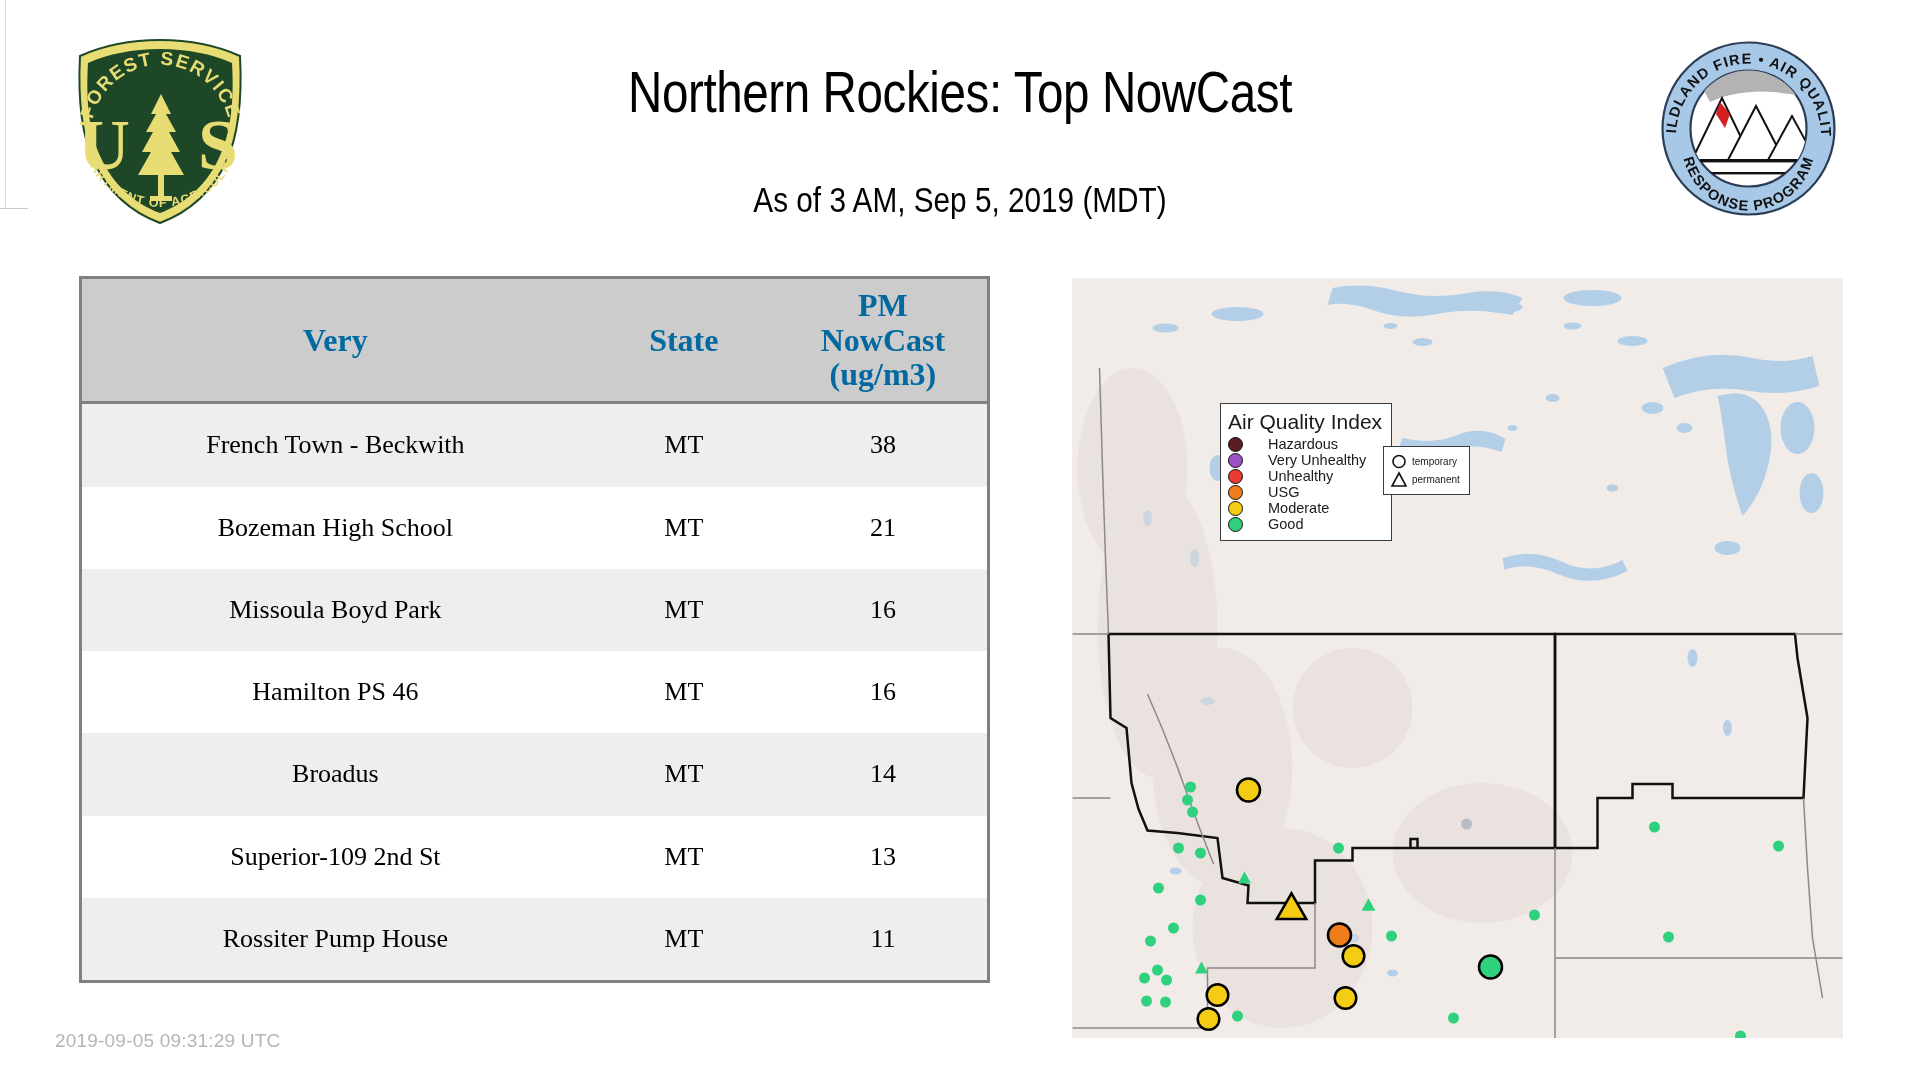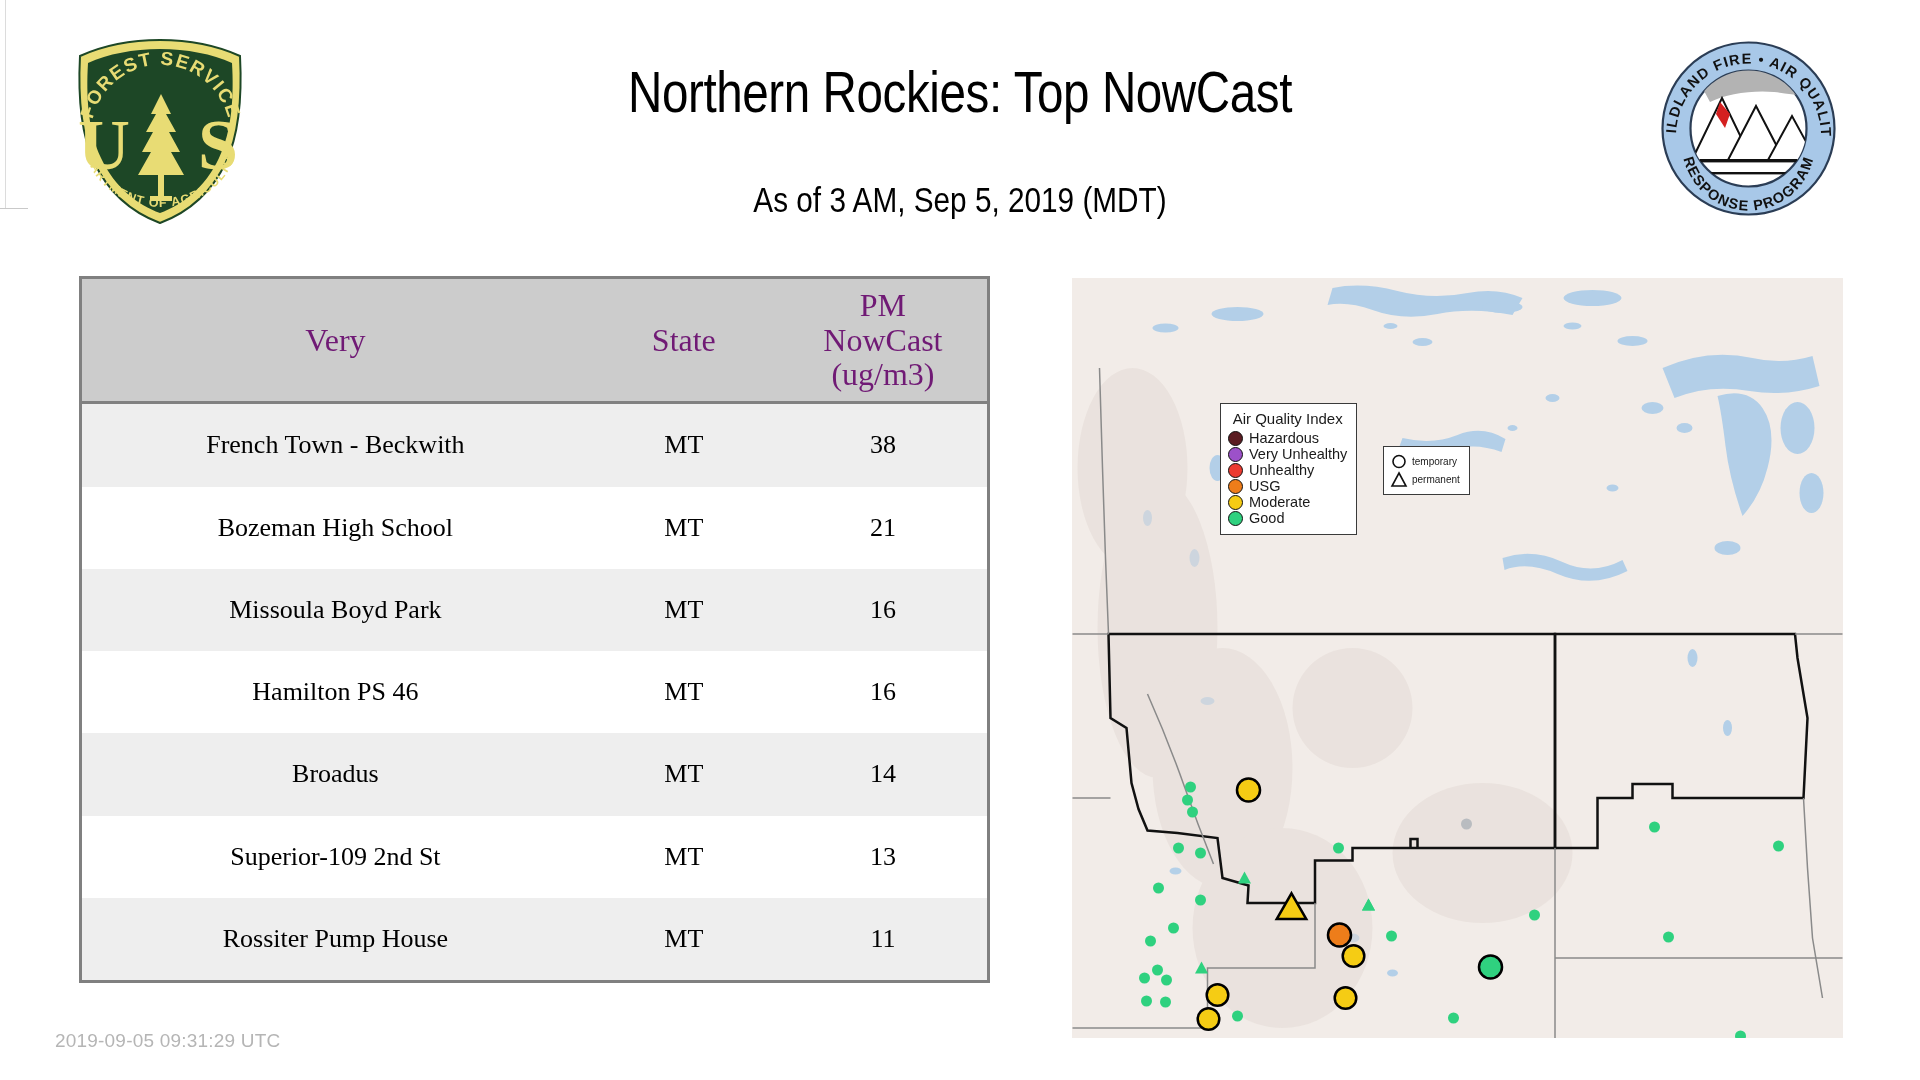--- a/index.html
+++ b/index.html
@@ -43,23 +43,23 @@
     position:absolute;left:79px;top:276px;width:911px;height:707px;
     border:3px solid #808080;
     box-sizing:border-box;
     background:#ffffff;
   }
   table{border-collapse:collapse;width:100%;height:100%;table-layout:fixed;}
   thead th{
     background:#cccccc;
     border-bottom:3px solid #808080;
     font-family:"Liberation Serif", serif;
-    font-weight:normal;
+    font-weight:bold;
     font-size:32px;
-    color:#701a75;
+    color:#0369a1;
     text-align:center;
     height:122px;
     vertical-align:middle;
     line-height:1.08;
     padding:0;
   }
   tbody td{
     font-family:"Liberation Serif", serif;
     font-size:26px;
     color:#000;
@@ -91,29 +91,29 @@
 
   
   .aqi-legend{
     position:absolute;left:148px;top:125px;
     background:#ffffff;border:1px solid #3a3a3a;
     padding:5px 9px 7px 7px;
     font-size:14.5px;color:#1a1a1a;
     line-height:1.0;
   }
   .aqi-legend .lg-title{
-    text-align:center;font-size:15px;margin:2px 0 5px 0;color:#1a1a1a;
+    text-align:center;font-size:21px;margin:2px 0 5px 0;color:#1a1a1a;
   }
   .aqi-row{display:flex;align-items:center;margin:1px 0;}
   .aqi-dot{
     width:13px;height:13px;border-radius:50%;
     border:1.4px solid #111;
     margin-right:6px;flex:0 0 auto;
   }
-  .aqi-label{white-space:nowrap;font-size:14.5px;}
+  .aqi-label{white-space:nowrap;font-size:14.5px;margin-left:19px;}
 
   .shape-legend{
     position:absolute;left:311px;top:168px;
     background:#ffffff;border:1px solid #3a3a3a;
     padding:5px 9px 5px 6px;
     font-size:10px;color:#1a1a1a;
   }
   .shape-row{display:flex;align-items:center;margin:1px 0;}
   .shape-glyph{width:18px;height:17px;margin-right:4px;flex:0 0 auto;}
 </style>

